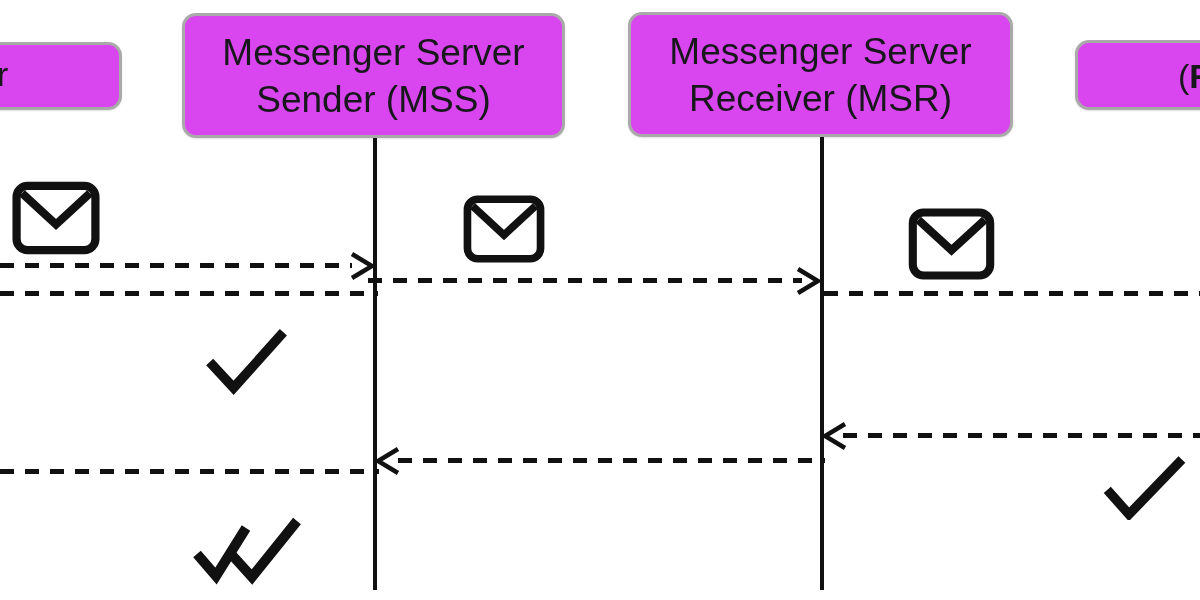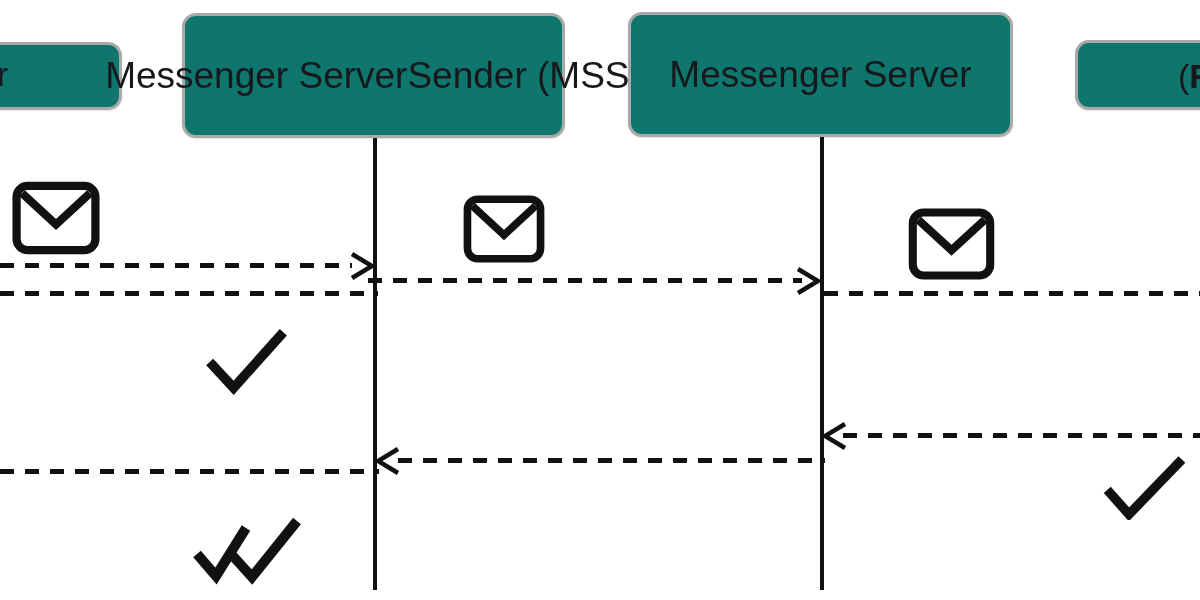--- a/index.html
+++ b/index.html
@@ -3,23 +3,23 @@
 <meta charset="utf-8">
 <style>
   html,body{margin:0;padding:0;background:#ffffff;}
   .stage{
     position:relative;width:1200px;height:600px;overflow:hidden;
     background:#ffffff;font-family:"Liberation Sans", sans-serif;color:#17171c;
   }
   
   .pbox{
     position:absolute;box-sizing:border-box;
-    background:#0f766e;border:3px solid #a9a9a9;border-radius:14px;
+    background:#d946ef;border:3px solid #a9a9a9;border-radius:14px;
     box-shadow:0 1px 2px rgba(0,0,0,0.12);
-    display:flex;flex-direction:row;align-items:center;justify-content:center;
+    display:flex;flex-direction:column;align-items:center;justify-content:center;
     text-align:center;
   }
   .pbox .pline{font-size:37px;line-height:47px;font-weight:400;color:#17171c;white-space:nowrap;}
   .pbox .pline b{font-weight:400;}
   .box-left   {left:-90px;top:42px;width:212px;height:68px;}
   .box-mss    {left:182px;top:13px;width:383px;height:125px;}
   .box-msr    {left:628px;top:12px;width:385px;height:125px;}
   .box-right  {left:1075px;top:40px;width:250px;height:70px;}
   .frag{
     position:absolute;font-size:34px;line-height:34px;font-weight:400;
@@ -65,20 +65,21 @@
   <div class="pbox box-left"></div>
   <div class="frag frag-left"><span>r</span></div>
 
   <div class="pbox box-mss">
     <div class="pline">Messenger Server</div>
     <div class="pline"><span>Sender (</span><b>MSS</b><span>)</span></div>
   </div>
 
   <div class="pbox box-msr">
     <div class="pline">Messenger Server</div>
+    <div class="pline"><span>Receiver (</span><b>MSR</b><span>)</span></div>
   </div>
 
   <div class="pbox box-right"></div>
   <div class="frag frag-right"><span>(</span><b>R</b></div>
 
   <div class="lifeline lifeline-mss"></div>
   <div class="lifeline lifeline-msr"></div>
 
   <div class="dash d1"></div>
   <div class="dash d2"></div>

